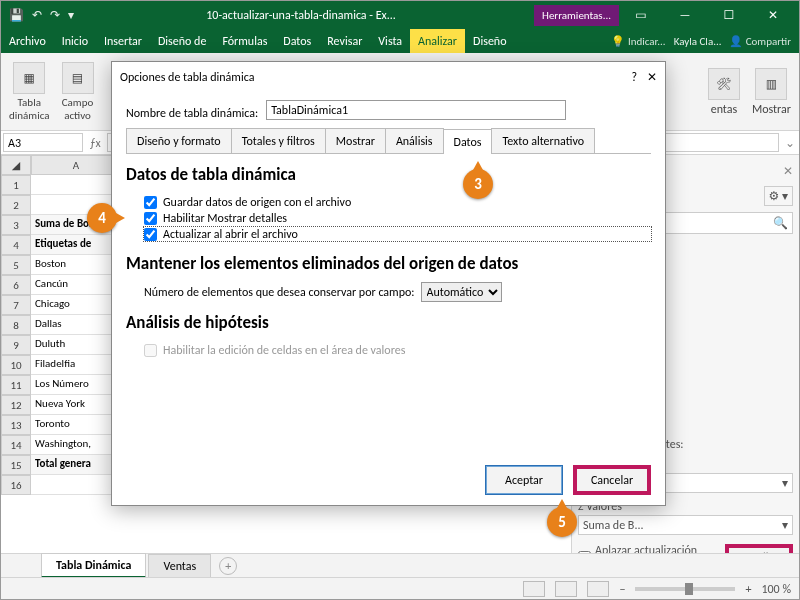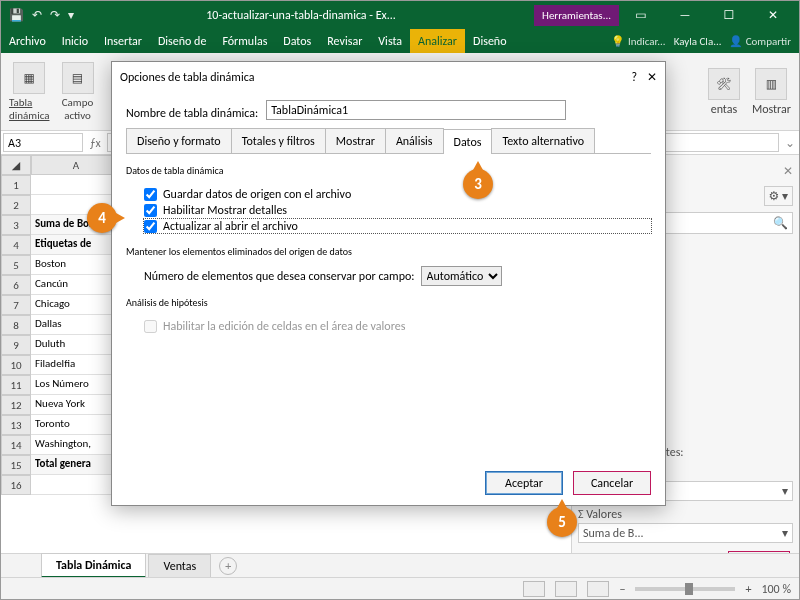--- a/index.html
+++ b/index.html
@@ -9,21 +9,21 @@
 .titlebar .qat{display:flex;gap:8px;align-items:center;margin-left:4px;}
 .qat span{opacity:.9;}
 .titlebar .fname{flex:1;text-align:center;font-size:12px;white-space:nowrap;overflow:hidden;}
 .titlebar .tool{background:#701a75;padding:4px 8px;margin-left:6px;font-size:11px;}
 .winbtns{display:flex;gap:0;margin-left:auto;}
 .winbtns div{width:44px;height:28px;display:flex;align-items:center;justify-content:center;}
 
 .menubar{height:24px;background:#0a6332;color:#fff;display:flex;align-items:stretch;}
 .menubar .tab{padding:4px 8px;font-size:12px;cursor:pointer;display:flex;align-items:center;}
 .menubar .tab.file{background:#0a6332;}
-.menubar .tab.active{background:#eab308;color:#0a6332;text-align:right;}
+.menubar .tab.active{background:#fde047;color:#0a6332;text-align:right;}
 .menubar .rt{margin-left:auto;display:flex;align-items:center;gap:8px;padding-right:8px;}
 .menubar .rt span{font-size:11px;opacity:.9;}
 
 .ribbon{height:78px;background:#f3f3f3;border-bottom:1px solid #d4d4d4;display:flex;align-items:center;padding:4px 8px;gap:12px;}
 .ribbon .grp{display:flex;flex-direction:column;align-items:center;gap:2px;font-size:11px;color:#444;}
 .ribbon .grp .lbl{font-size:11px;}
 .rbico{width:32px;height:32px;background:#e8e8e8;border:1px solid #ccc;display:flex;align-items:center;justify-content:center;}
 .ribbon .spacer{flex:1;}
 .ribbon .rgrp{display:flex;flex-direction:column;align-items:center;gap:2px;font-size:11px;color:#444;}
 
@@ -60,29 +60,29 @@
 .dialog{position:absolute;left:110px;top:60px;width:555px;height:445px;background:#fff;border:1px solid #888;box-shadow:0 4px 20px rgba(0,0,0,.3);display:flex;flex-direction:column;}
 .dlg-title{height:30px;display:flex;align-items:center;padding:4px 8px;font-size:12px;}
 .dlg-title .t{flex:1;}
 .dlg-title .q{margin-right:10px;}
 .dlg-body{flex:1;padding:8px 14px;display:flex;flex-direction:column;gap:8px;}
 .fld{display:flex;align-items:flex-end;gap:8px;}
 .fld input[type=text]{flex:1;max-width:300px;border:1px solid #999;padding:2px 4px;font-size:12px;}
 .dtabs{display:flex;border-bottom:1px solid #bbb;}
 .dtab{padding:5px 10px;border:1px solid #bbb;border-bottom:none;background:#f3f3f3;margin-right:-1px;font-size:12px;cursor:pointer;position:relative;}
 .dtab.active{background:#fff;top:1px;}
-.section{font-size:10px;margin-top:2px;}
+.section{font-size:17px;margin-top:2px;font-weight:bold;}
 .chk{display:flex;align-items:center;gap:6px;margin:2px 0 2px 18px;font-size:12px;}
 .chk input{margin:0;}
 .chk.hl{outline:1px dotted #555;}
 .subfld{display:flex;align-items:center;gap:6px;margin-left:18px;}
 .subfld select{border:1px solid #999;font-size:12px;padding:1px;}
 .disabled{color:#999;}
 .dlg-btns{display:flex;justify-content:flex-end;gap:10px;padding:10px 14px;}
-.btn{min-width:78px;padding:4px 12px;border:1px solid #be185d;background:#f3f3f3;font-size:12px;cursor:pointer;}
+.btn{min-width:78px;padding:4px 12px;border:4px solid #be185d;background:#f3f3f3;font-size:12px;cursor:pointer;}
 .btn.primary{border:1px solid #2a6fb5;box-shadow:inset 0 0 0 1px #6fa6d8;}
 
 .badge{position:absolute;width:30px;height:30px;border-radius:15px;background:#e8811a;color:#fff;font-weight:700;font-size:15px;display:flex;align-items:center;justify-content:center;box-shadow:0 1px 3px rgba(0,0,0,.4);}
 .badge::before{content:"";position:absolute;width:0;height:0;}
 .badge.b3{left:462px;top:168px;}
 .badge.b3::before{top:-8px;left:10px;border-left:5px solid transparent;border-right:5px solid transparent;border-bottom:9px solid #e8811a;}
 .badge.b4{left:86px;top:202px;}
 .badge.b4::before{right:-8px;top:10px;border-top:5px solid transparent;border-bottom:5px solid transparent;border-left:9px solid #e8811a;}
 .badge.b5{left:546px;top:506px;}
 .badge.b5::before{top:-8px;left:10px;border-left:5px solid transparent;border-right:5px solid transparent;border-bottom:9px solid #e8811a;}
@@ -121,21 +121,21 @@
   <div class="rt">
     <span>💡 <span>Indicar...</span></span>
     <span>Kayla Cla...</span>
     <span>👤 <span>Compartir</span></span>
   </div>
 </div>
 
 <div class="ribbon">
   <div class="grp">
     <div class="rbico">▦</div>
-    <div class="lbl" style="white-space:pre;text-decoration:underline;">Tabla
+    <div class="lbl" style="white-space:pre;text-align:center;">Tabla
 dinámica</div>
   </div>
   <div class="grp">
     <div class="rbico">▤</div>
     <div class="lbl" style="white-space:pre;text-align:center;">Campo
 activo</div>
   </div>
   <div class="spacer"></div>
   <div class="rgrp">
     <div class="rbico">🛠</div>

